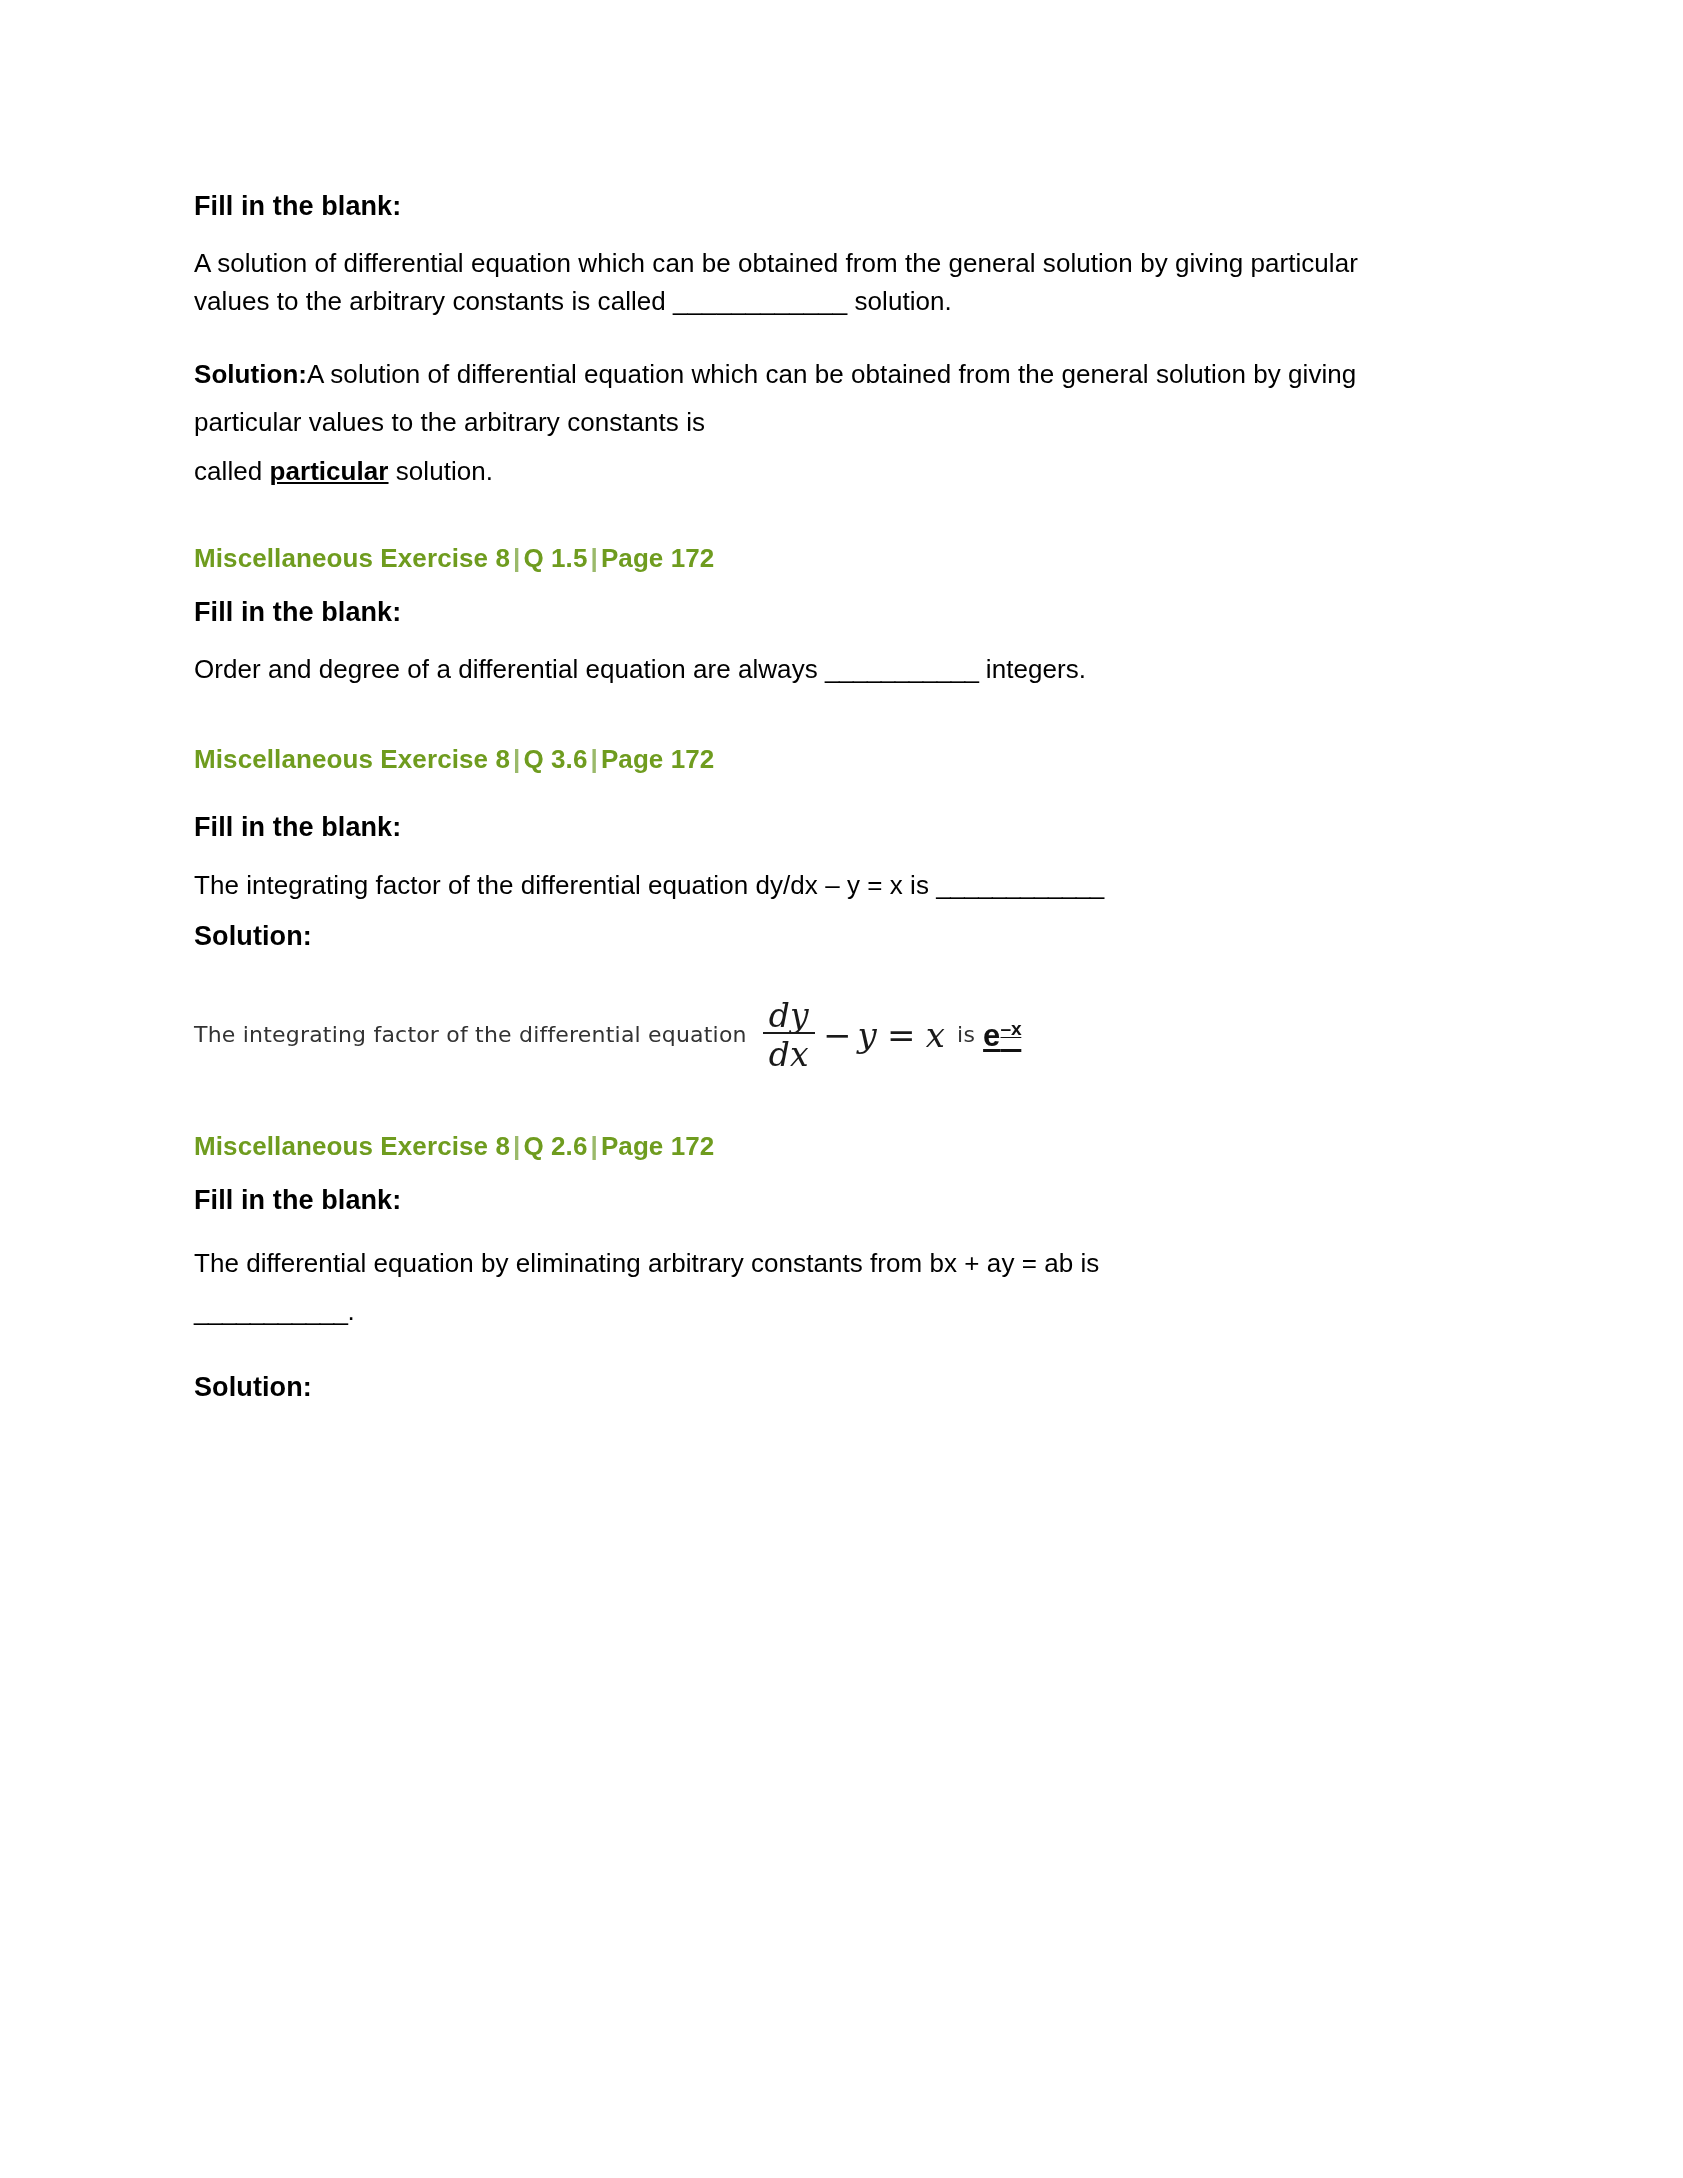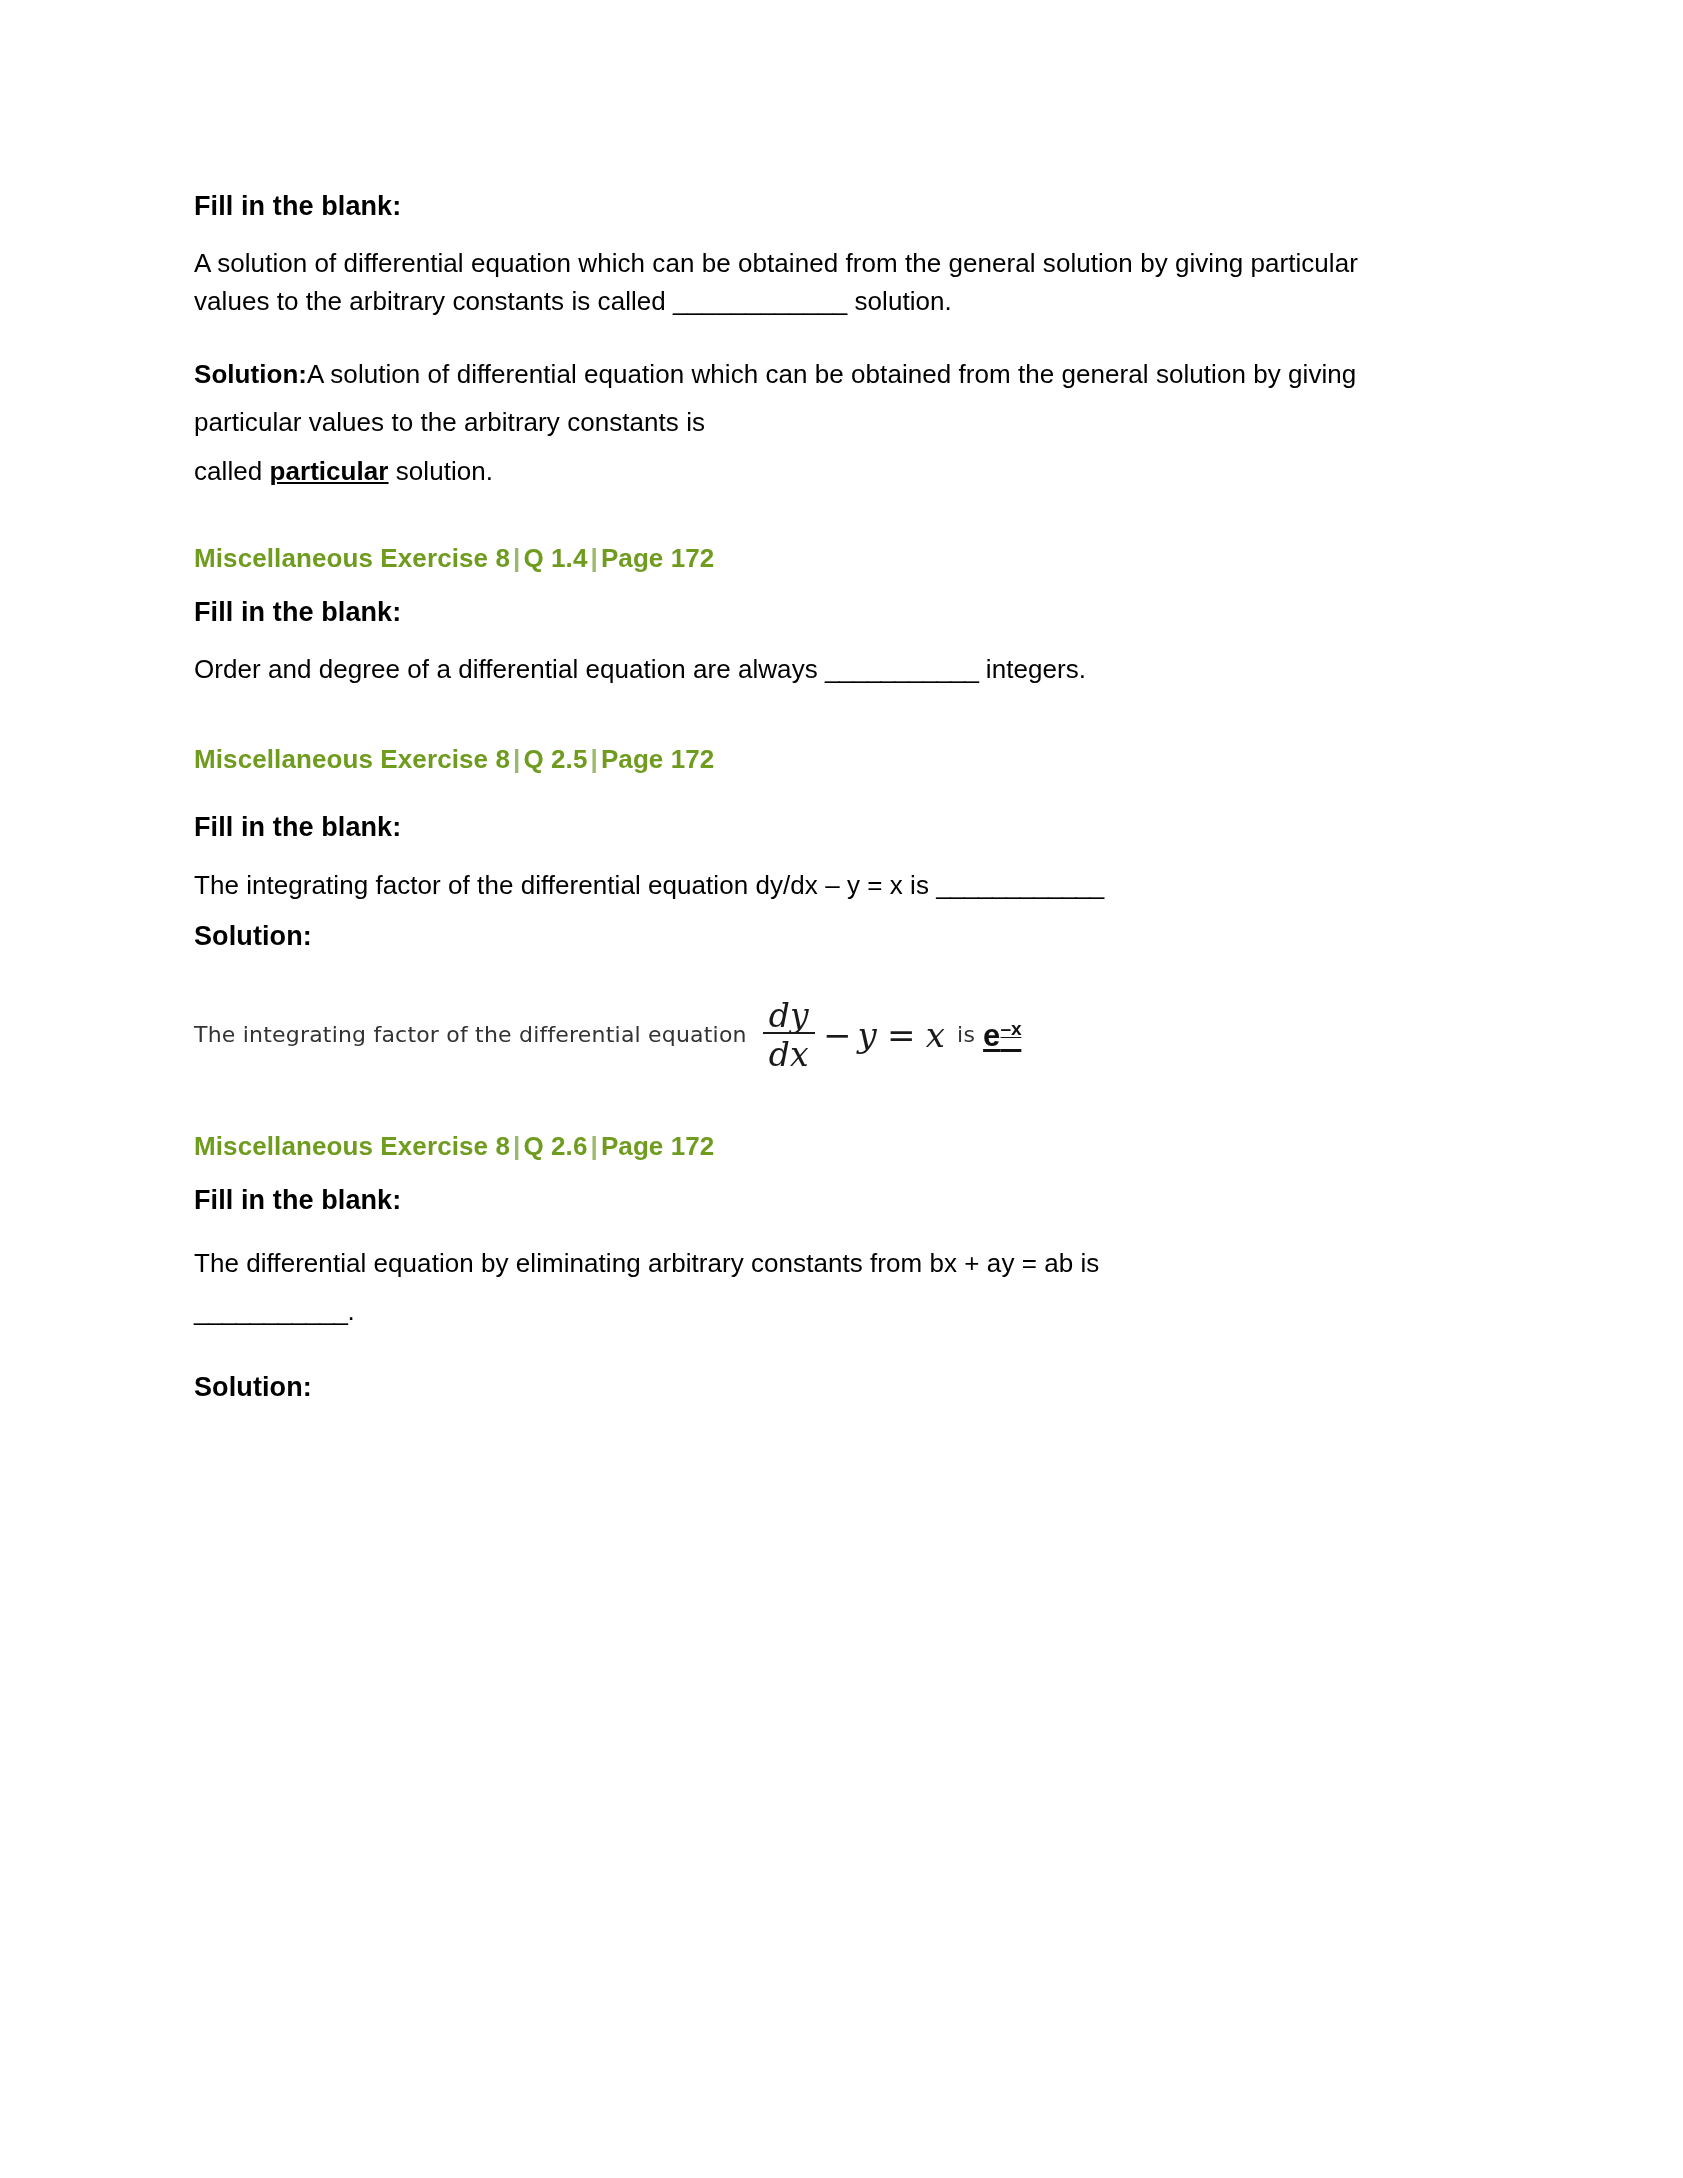--- a/index.html
+++ b/index.html
@@ -160,37 +160,37 @@
       <span class="lbl">Solution:</span><span>A solution of differential equation which can be obtained from the general solution by giving particular values to the arbitrary constants is</span><br>
       <span>called </span><span class="ans">particular</span><span> solution.</span>
     </div>
   </div>
 
   <div class="spacer-sm"></div>
 
   <div class="q-block">
 
     <div class="ex-heading">
-      <span>Miscellaneous Exercise 8</span><span class="sep">|</span><span>Q 1.4</span><span class="sep">|</span><span>Page 172</span>
+      <span>Miscellaneous Exercise 8</span><span class="sep">|</span><span>Q 1.5</span><span class="sep">|</span><span>Page 172</span>
     </div>
 
     <div class="heading-bold">Fill in the blank:</div>
 
     <div class="para">
       <span>Order and degree of a differential equation are always </span><span class="blank">___________</span><span> integers.</span>
     </div>
 
   </div>
 
   <div class="spacer-md"></div>
 
   <div class="q-block">
 
     <div class="ex-heading">
-      <span>Miscellaneous Exercise 8</span><span class="sep">|</span><span>Q 2.5</span><span class="sep">|</span><span>Page 172</span>
+      <span>Miscellaneous Exercise 8</span><span class="sep">|</span><span>Q 3.6</span><span class="sep">|</span><span>Page 172</span>
     </div>
 
     <div class="spacer-sm"></div>
 
     <div class="heading-bold">Fill in the blank:</div>
 
     <div class="para" style="margin-bottom:14px;">
       <span>The integrating factor of the differential equation dy/dx – y = x is </span><span class="blank">____________</span>
     </div>
 

